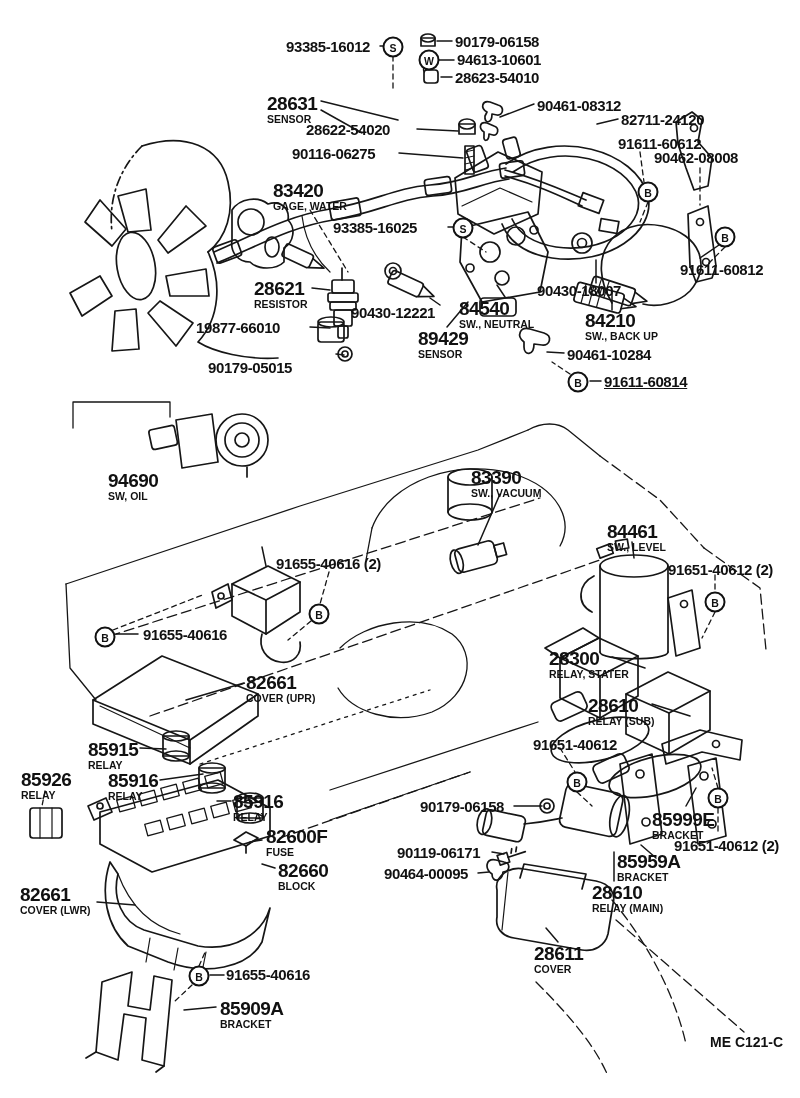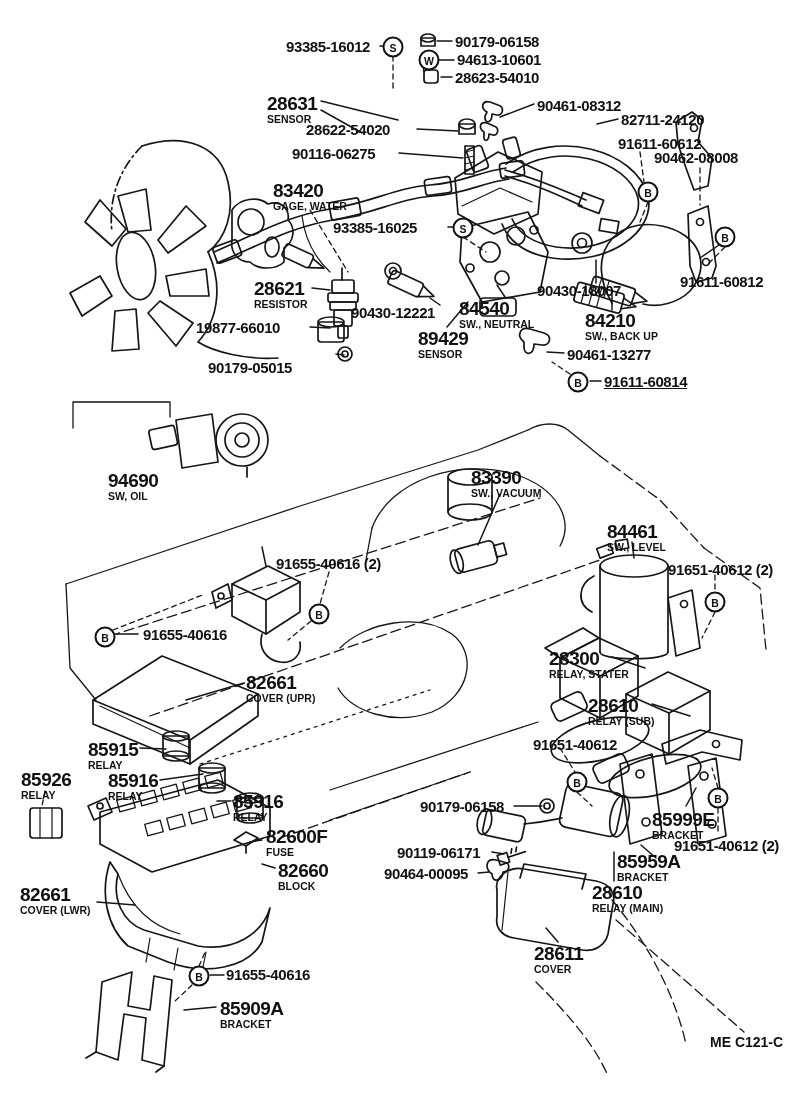--- a/index.html
+++ b/index.html
@@ -362,21 +362,21 @@
       <div class="label md" style="left: 654px; top: 150px;">
         <div class="num">90462-08008</div>
       </div>
       <div class="label lg" style="left: 273px; top: 181px;">
         <div class="num">83420</div>
         <div class="sub">GAGE, WATER</div>
       </div>
       <div class="label md" style="left: 333px; top: 220px;">
         <div class="num">93385-16025</div>
       </div>
-      <div class="label md" style="left: 680px; top: 274px;">
+      <div class="label md" style="left: 680px; top: 262px;">
         <div class="num">91611-60812</div>
       </div>
       <div class="label lg" style="left: 254px; top: 279px;">
         <div class="num">28621</div>
         <div class="sub">RESISTOR</div>
       </div>
       <div class="label md" style="left: 537px; top: 283px;">
         <div class="num">90430-18007</div>
       </div>
       <div class="label md" style="left: 351px; top: 305px;">
@@ -394,21 +394,21 @@
         <div class="num">19877-66010</div>
       </div>
       <div class="label lg" style="left: 418px; top: 329px;">
         <div class="num">89429</div>
         <div class="sub">SENSOR</div>
       </div>
       <div class="label md" style="left: 208px; top: 348px; margin-top: 12px;">
         <div class="num">90179-05015</div>
       </div>
       <div class="label md" style="left: 567px; top: 347px;">
-        <div class="num">90461-13277</div>
+        <div class="num">90461-10284</div>
       </div>
       <div class="label md" style="left: 604px; top: 374px; text-decoration: underline;">
         <div class="num">91611-60814</div>
       </div>
       <div class="label lg" style="left: 108px; top: 471px;">
         <div class="num">94690</div>
         <div class="sub">SW, OIL</div>
       </div>
       <div class="label lg" style="left: 471px; top: 468px;">
         <div class="num">83390</div>

